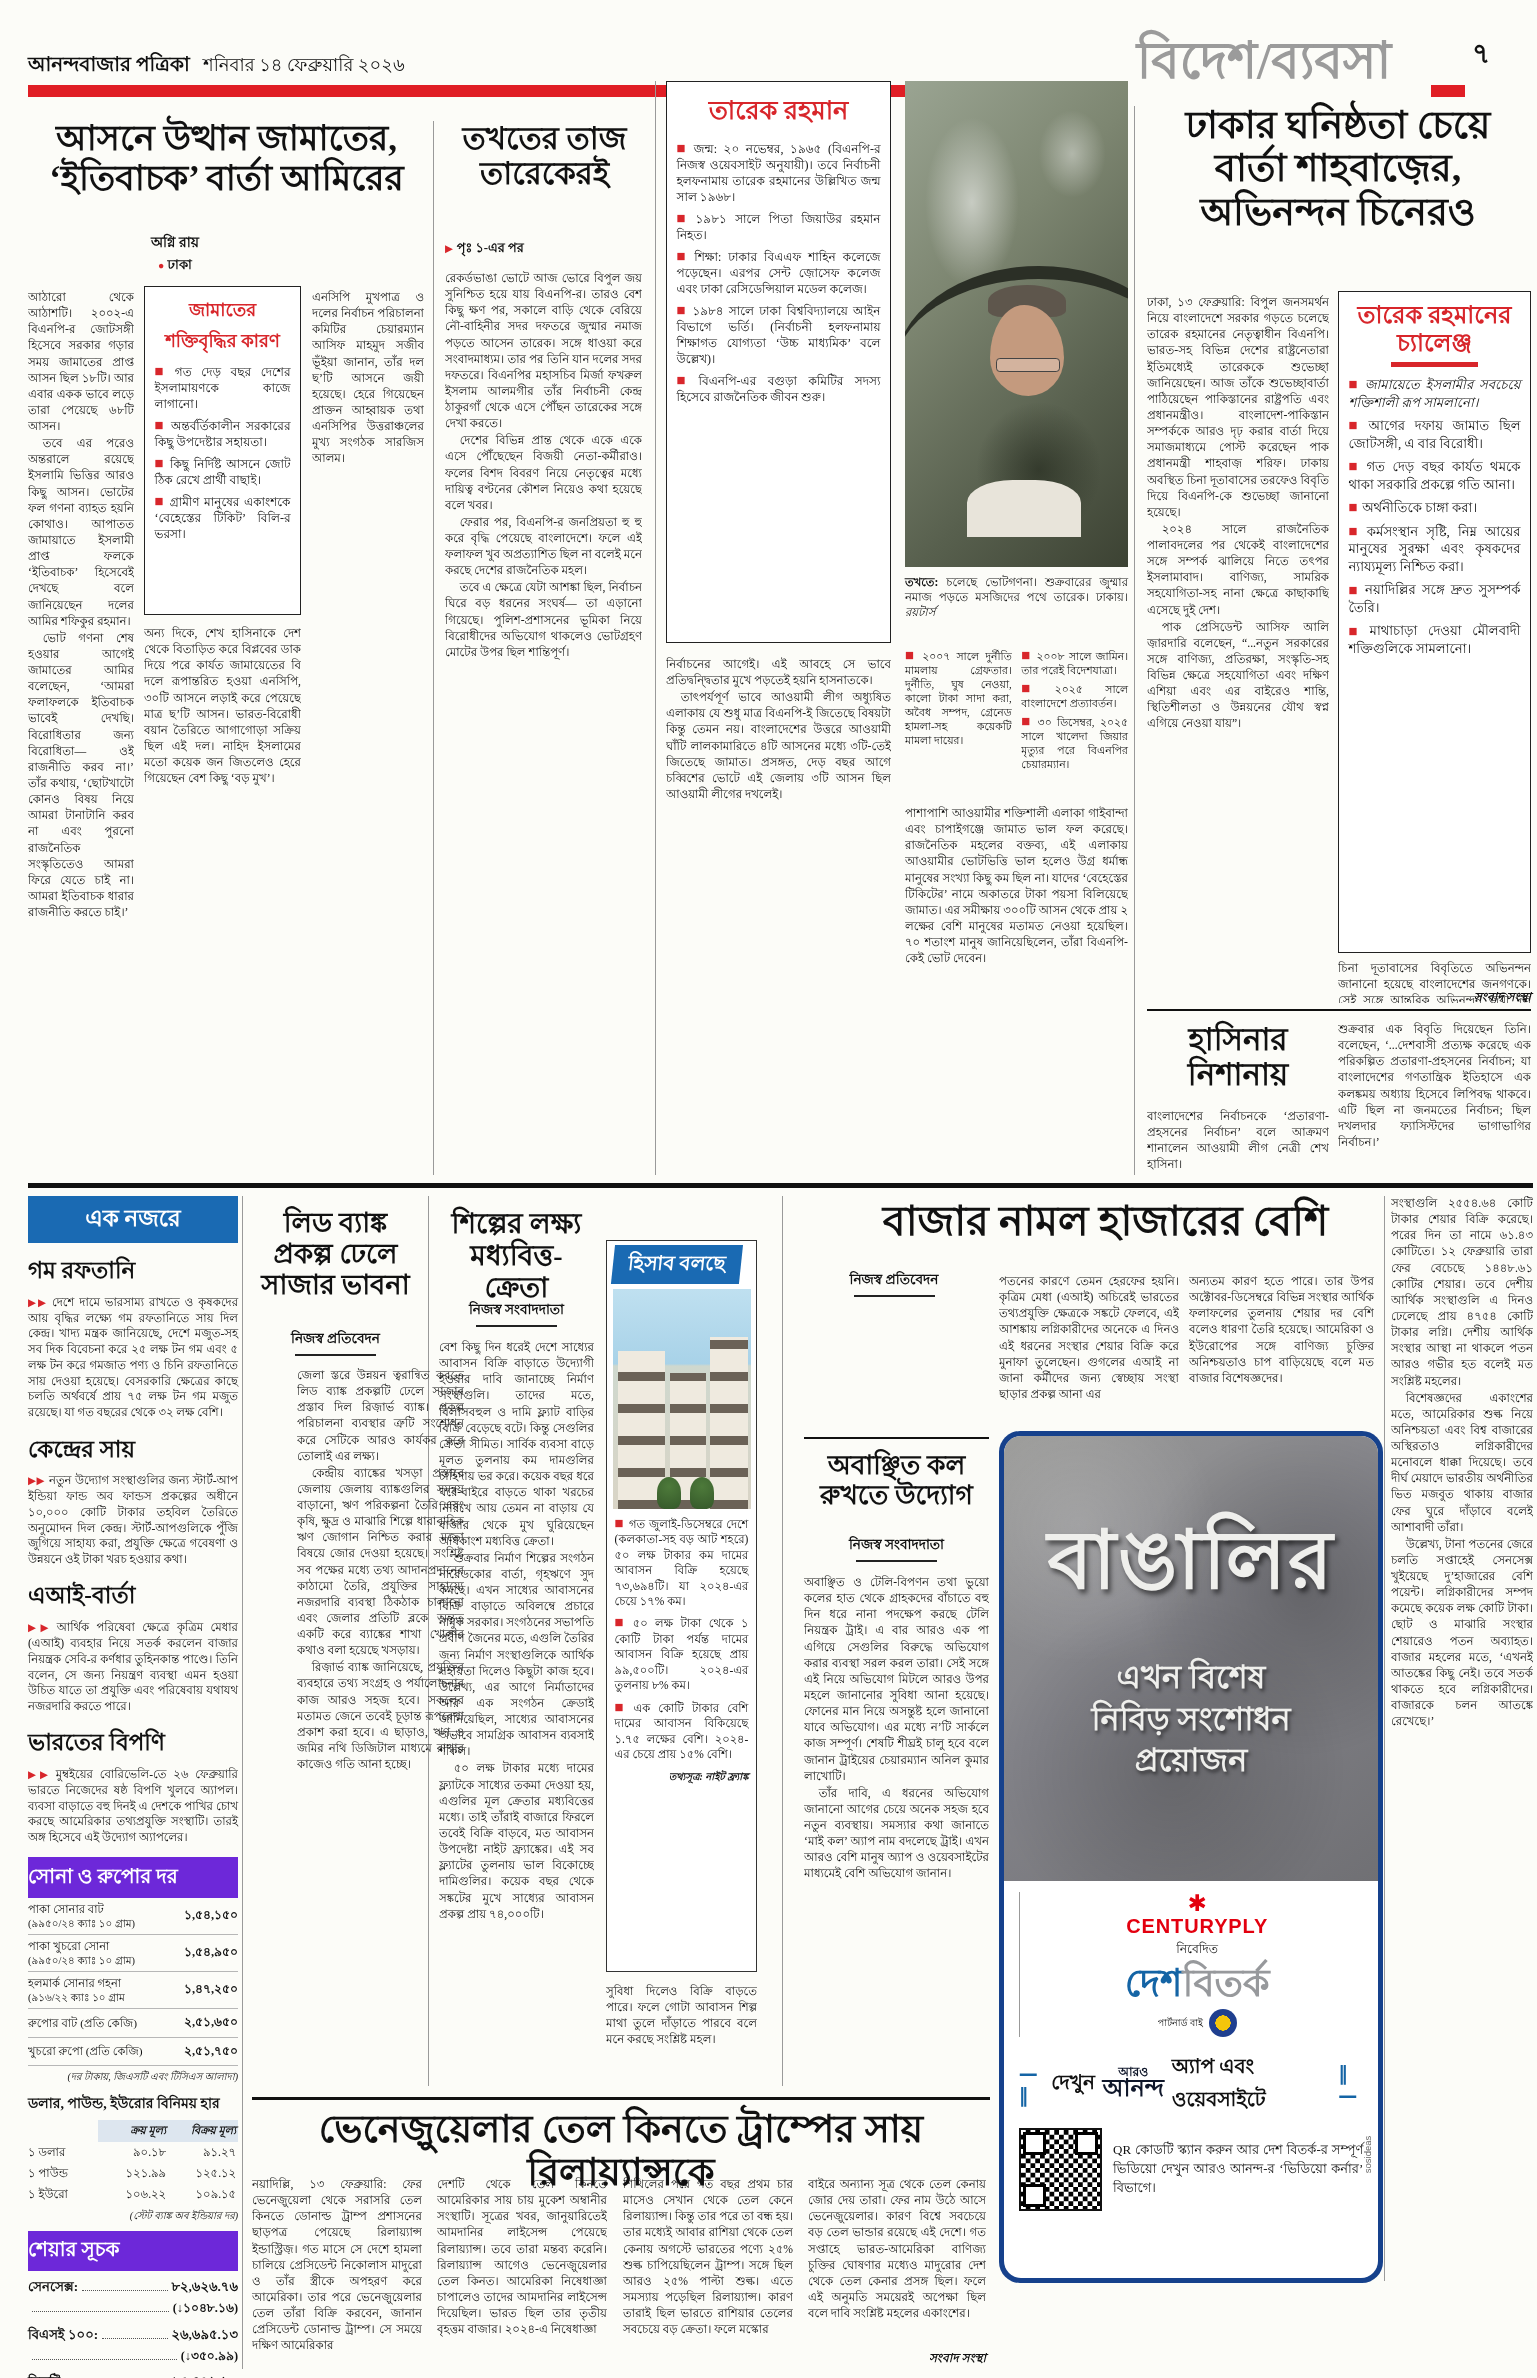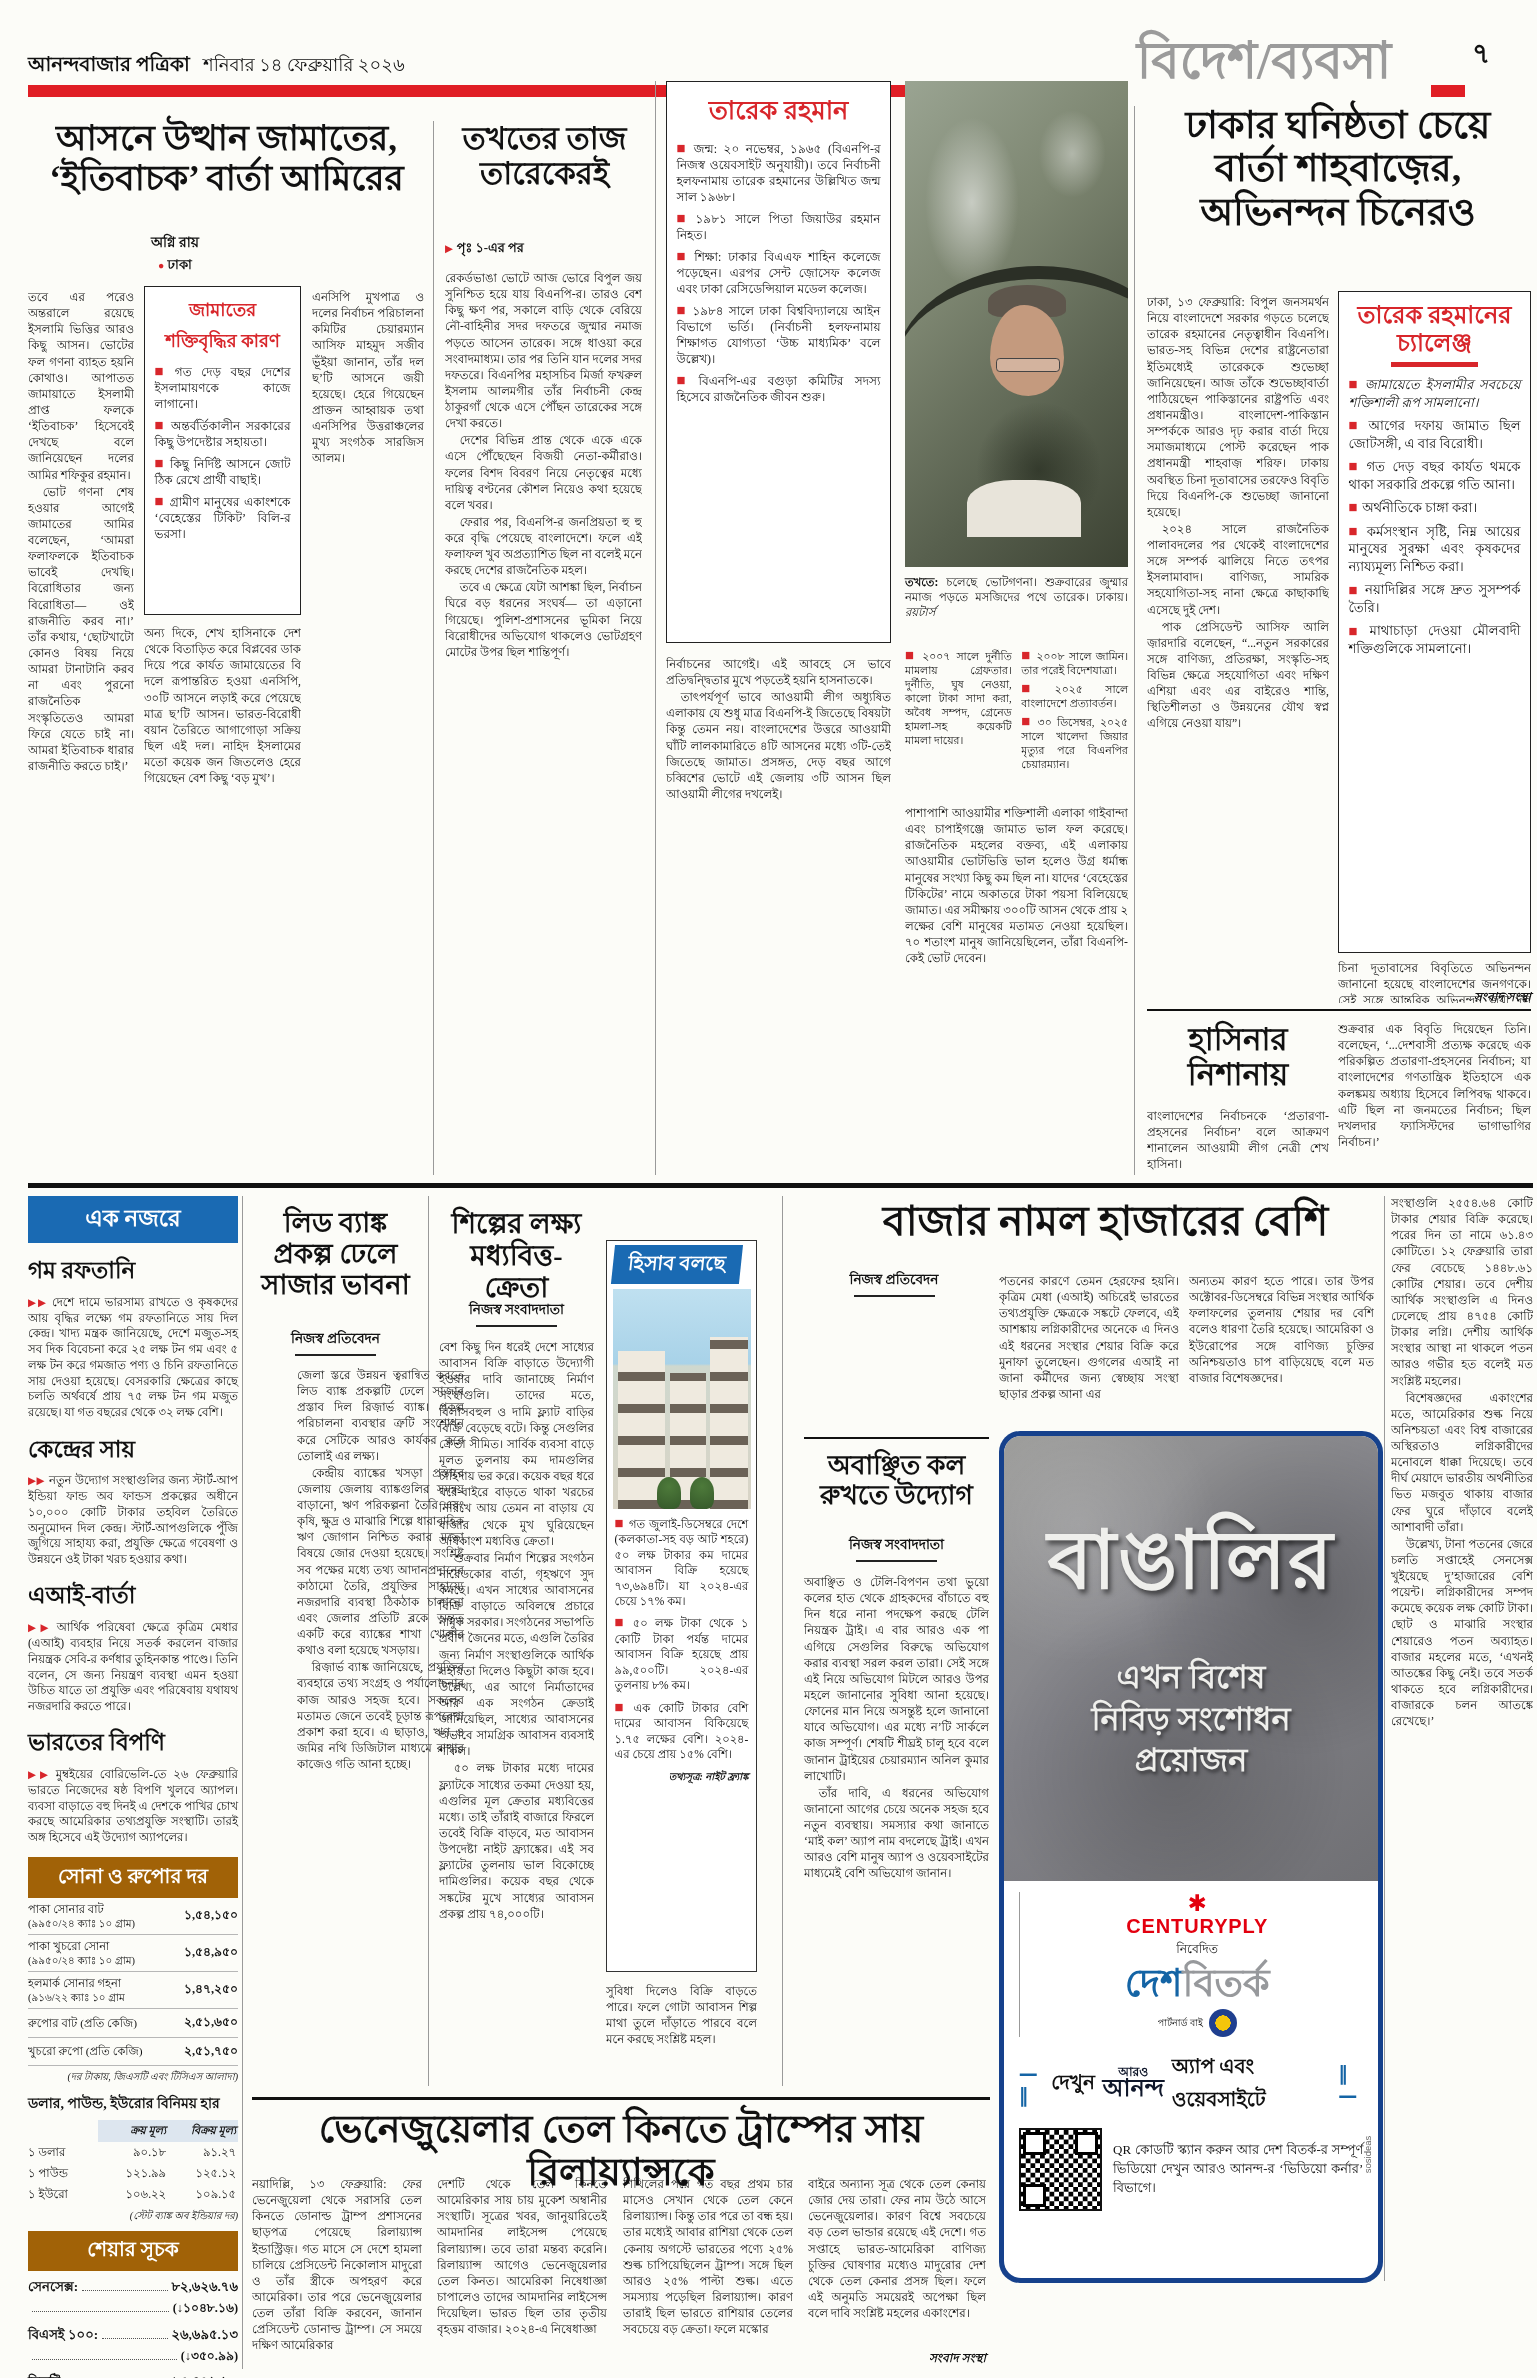--- a/index.html
+++ b/index.html
@@ -14,21 +14,21 @@
   .jus p+p{text-indent:1.25em;margin-top:0.9px;}
   .byl{font-weight:bold;font-size:13.7px;text-align:center;}
   .byl .rule{display:block;width:81px;height:1.9px;background:#222;margin:2.8px auto 0;}
   .reddot{color:#d8262b;font-size:10.4px;}
   .sqi{color:#d8262b;font-family:"DejaVu Sans",sans-serif;font-size:9.5px;margin-right:4.7px;vertical-align:1.9px;}
   .arri{color:#d8262b;font-family:"DejaVu Sans",sans-serif;font-size:10.4px;margin-right:3.8px;}
   .fb{border:1.9px solid #222;background:#fff;padding:8.5px 9.5px;box-sizing:border-box;}
   .fb-title{color:#d8262b;font-weight:bold;text-align:center;}
   .fb-item{font-size:12px;line-height:1.34;text-align:justify;margin:0 0 5.7px;}
   .glance-hdr{background:#1a6ab3;color:#fff;font-weight:bold;font-size:23px;text-align:center;padding:3.8px 0;}
-  .red-hdr{background:#a16207;color:#fff;font-weight:bold;font-size:20px;text-align:center;padding:3.8px 0;}
+  .red-hdr{background:#6d28d9;color:#fff;font-weight:bold;font-size:20px;text-align:left;padding:3.8px 0;}
   .gl-title{font-weight:bold;font-size:23px;margin:9.5px 0 3.8px;}
   .gl-text{font-size:11.6px;line-height:1.36;text-align:justify;}
   .gold-row{display:flex;justify-content:space-between;align-items:center;border-bottom:0.9px solid #b7b7b7;padding:3.8px 0;}
   .gold-lab{font-size:11.4px;line-height:1.25;}
   .gold-sub{font-size:10.4px;}
   .gold-val{font-size:12.3px;font-weight:bold;white-space:nowrap;margin-left:5.7px;}
   .note{font-size:10px;font-style:italic;text-align:right;margin:2.8px 0 3.8px;}
   .fx-title{font-size:14px;font-weight:bold;margin:5.7px 0 3.8px;}
   .fx-grid{display:grid;grid-template-columns:1fr 1fr 1fr;font-size:11.6px;row-gap:1.9px;}
   .fx-h{background:#dde6ef;font-weight:bold;font-style:italic;font-size:11px;text-align:right;padding:1.9px 1.9px;}
@@ -124,20 +124,21 @@
     <div style="font-weight:bold;font-size:13.2px;"><span class="reddot">●</span> <span>ঢাকা</span></div>
   </div>
   <div class="abs fb" style="left:144px;top:286px;width:157px;height:329px;">
     <div class="fb-title" style="font-size:18px;margin-bottom:6.6px;">জামাতের শক্তিবৃদ্ধির কারণ</div>
     <div class="fb-item"><span class="sqi">■</span><span>গত দেড় বছর দেশের ইসলামায়ণকে কাজে লাগানো।</span></div>
     <div class="fb-item"><span class="sqi">■</span><span>অন্তর্বর্তিকালীন সরকারের কিছু উপদেষ্টার সহায়তা।</span></div>
     <div class="fb-item"><span class="sqi">■</span><span>কিছু নির্দিষ্ট আসনে জোট ঠিক রেখে প্রার্থী বাছাই।</span></div>
     <div class="fb-item"><span class="sqi">■</span><span>গ্রামীণ মানুষের একাংশকে ‘বেহেস্তের টিকিট’ বিলি-র ভরসা।</span></div>
   </div>
   <div class="abs jus" style="left:28px;top:290px;width:106px;height:886px;overflow:hidden;">
+    <p>আঠারো থেকে আঠাশটি। ২০০২-এ বিএনপি-র জোটসঙ্গী হিসেবে সরকার গড়ার সময় জামাতের প্রাপ্ত আসন ছিল ১৮টি। আর এবার একক ভাবে লড়ে তারা পেয়েছে ৬৮টি আসন।</p>
     <p>তবে এর পরেও অন্তরালে রয়েছে ইসলামি ভিত্তির আরও কিছু আসন। ভোটের ফল গণনা ব্যাহত হয়নি কোথাও। আপাতত জামায়াতে ইসলামী প্রাপ্ত ফলকে ‘ইতিবাচক’ হিসেবেই দেখছে বলে জানিয়েছেন দলের আমির শফিকুর রহমান।</p>
     <p>ভোট গণনা শেষ হওয়ার আগেই জামাতের আমির বলেছেন, ‘আমরা ফলাফলকে ইতিবাচক ভাবেই দেখছি। বিরোধিতার জন্য বিরোধিতা— ওই রাজনীতি করব না।’ তাঁর কথায়, ‘ছোটখাটো কোনও বিষয় নিয়ে আমরা টানাটানি করব না এবং পুরনো রাজনৈতিক সংস্কৃতিতেও আমরা ফিরে যেতে চাই না। আমরা ইতিবাচক ধারার রাজনীতি করতে চাই।’</p>
   </div>
   <div class="abs jus" style="left:144px;top:626px;width:157px;height:549px;overflow:hidden;">
     <p>অন্য দিকে, শেখ হাসিনাকে দেশ থেকে বিতাড়িত করে বিপ্লবের ডাক দিয়ে পরে কার্যত জামায়েতের বি দলে রূপান্তরিত হওয়া এনসিপি, ৩০টি আসনে লড়াই করে পেয়েছে মাত্র ছ’টি আসন। ভারত-বিরোধী বয়ান তৈরিতে আগাগোড়া সক্রিয় ছিল এই দল। নাহিদ ইসলামের মতো কয়েক জন জিতলেও হেরে গিয়েছেন বেশ কিছু ‘বড় মুখ’।</p>
   </div>
   <div class="abs jus" style="left:312px;top:290px;width:112px;height:886px;overflow:hidden;">
     <p>এনসিপি মুখপাত্র ও দলের নির্বাচন পরিচালনা কমিটির চেয়ারম্যান আসিফ মাহমুদ সজীব ভূঁইয়া জানান, তাঁর দল ছ’টি আসনে জয়ী হয়েছে। হেরে গিয়েছেন প্রাক্তন আহ্বায়ক তথা এনসিপির উত্তরাঞ্চলের মুখ্য সংগঠক সারজিস আলম।</p>
   </div>
 

